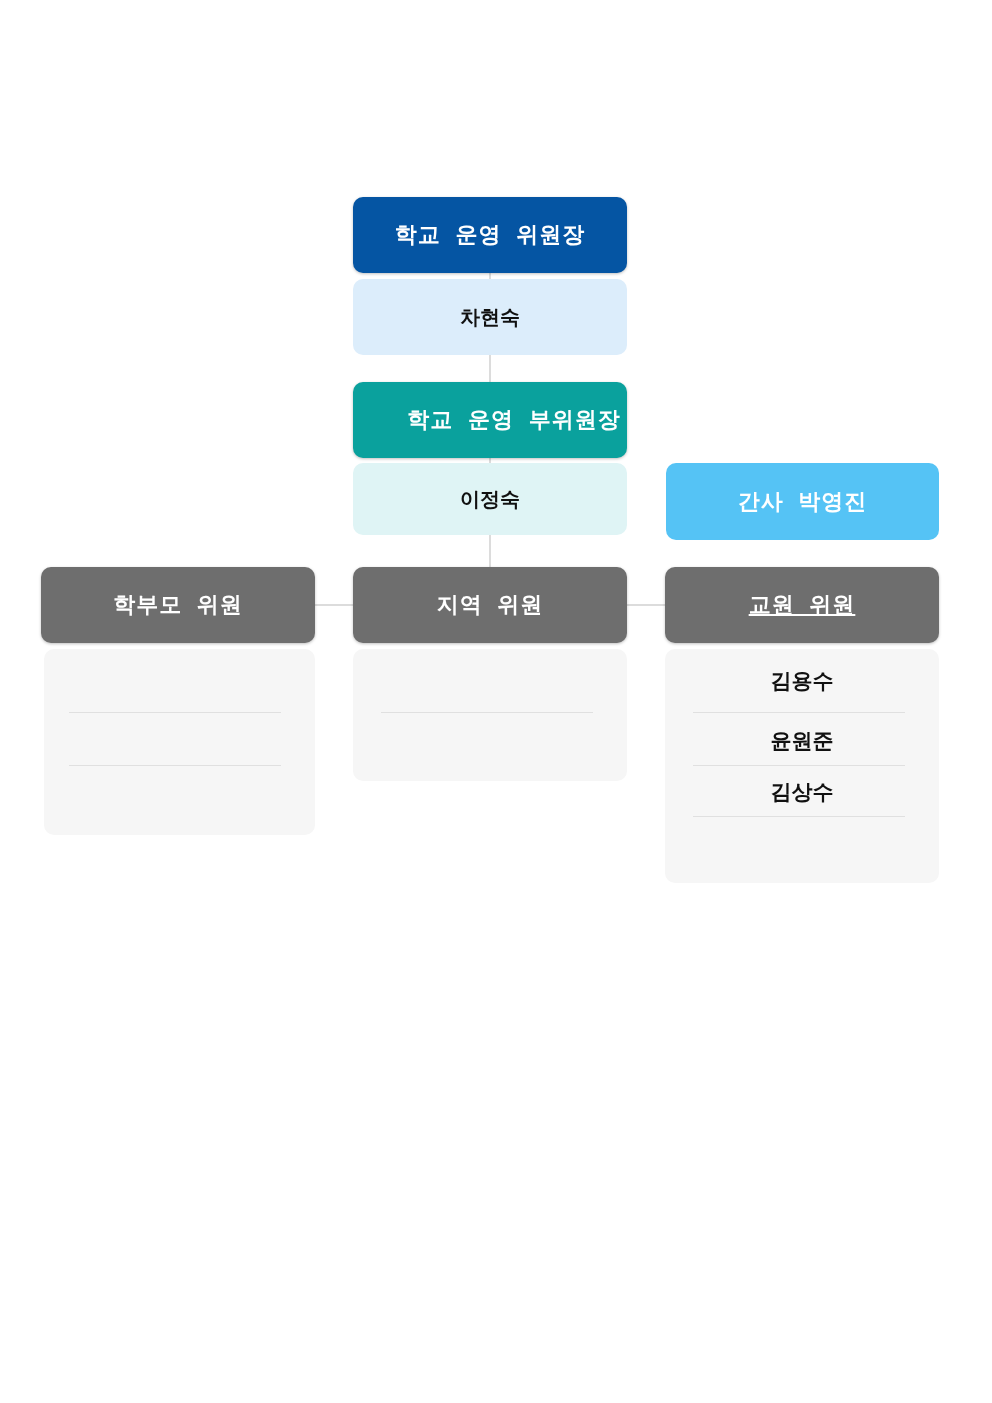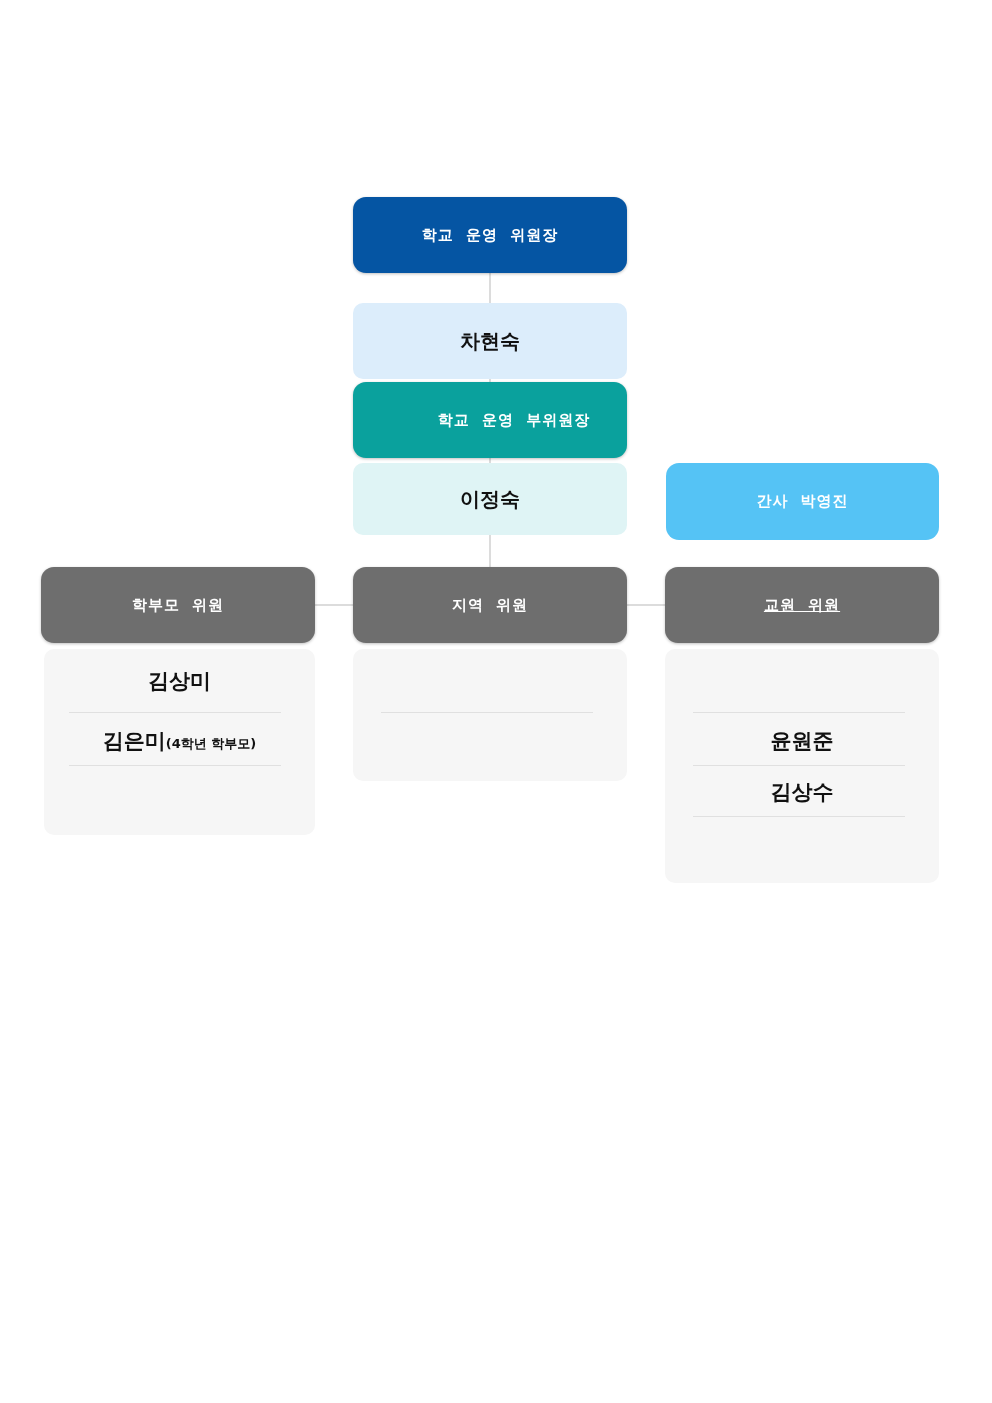--- a/index.html
+++ b/index.html
@@ -1,80 +1,77 @@
 <!DOCTYPE html>
 <html><head>
   <meta charset="utf-8">
   <style>
     html, body { margin:0; padding:0; background:#ffffff; }
     body { width:992px; height:1403px; position:relative; overflow:hidden;
            font-family:"DejaVu Sans","Liberation Sans",sans-serif; }
     .box { position:absolute; border-radius:10px; display:flex; align-items:center;
            justify-content:center; font-weight:bold; box-sizing:border-box; }
-    .hdr { color:#ffffff; font-size:15px; letter-spacing:1px; word-spacing:6px;
-           box-shadow:0 1px 3px rgba(0,0,0,0.25);border-radius:13px; }
+    .hdr { color:#ffffff; font-size:22px; letter-spacing:1px; word-spacing:6px;
+           box-shadow:0 1px 3px rgba(0,0,0,0.25); }
     .name { color:#111111; font-size:20px; }
     .line { position:absolute; background:#dcdcdc; }
     .panel { position:absolute; background:#f6f6f6; border-radius:10px; box-sizing:border-box; }
     .member { position:absolute; left:0; right:0; text-align:center; font-weight:bold;
               font-size:21px; color:#111111; }
     .member .note { font-size:13px; font-weight:bold; }
     .sep { position:absolute; height:1px; background:#e0e0e0; }
   </style>
 </head>
 <body>
 
 <div class="line" style="left:489px;top:273px;width:2px;height:110px;"></div>
 <div class="line" style="left:489px;top:458px;width:2px;height:110px;"></div>
 <div class="line" style="left:315px;top:604px;width:38px;height:2px;"></div>
 <div class="line" style="left:627px;top:604px;width:38px;height:2px;"></div>
 
 <div class="box hdr" style="left:353px;top:197px;width:274px;height:76px;background:#0555a3;">
   <span>학교 운영 위원장</span>
 </div>
-<div class="box name" style="left:353px;top:279px;width:274px;height:76px;background:#dcedfb;margin-top:24px;">
+<div class="box name" style="left:353px;top:279px;width:274px;height:76px;background:#dcedfb;">
   <span>차현숙</span>
 </div>
 
 <div class="box hdr" style="left:353px;top:382px;width:274px;height:76px;background:#0aa19d;padding-left:48px;">
   <span>학교 운영 부위원장</span>
 </div>
 <div class="box name" style="left:353px;top:463px;width:274px;height:72px;background:#dff4f5;">
   <span>이정숙</span>
 </div>
 
 <div class="box hdr" style="left:666px;top:463px;width:273px;height:77px;background:#55c3f5;box-shadow:none;">
   <span>간사 박영진</span>
 </div>
 
 <div class="box hdr" style="left:41px;top:567px;width:274px;height:76px;background:#6e6e6e;">
   <span>학부모 위원</span>
 </div>
 <div class="panel" style="left:44px;top:649px;width:271px;height:186px;">
-  <div class="member" style="top:18px;">
-    <span>김상미</span>
-  </div>
   <div class="sep" style="left:25px;right:34px;top:63px;"></div>
-  <div class="member" style="top:78px;">
-    <span>김은미</span><span class="note">(4학년 학부모)</span>
-  </div>
   <div class="sep" style="left:25px;right:34px;top:116px;"></div>
 </div>
 
 <div class="box hdr" style="left:353px;top:567px;width:274px;height:76px;background:#6e6e6e;">
   <span>지역 위원</span>
 </div>
 <div class="panel" style="left:353px;top:649px;width:274px;height:132px;">
   <div class="sep" style="left:28px;right:34px;top:63px;"></div>
 </div>
 
 <div class="box hdr" style="left:665px;top:567px;width:274px;height:76px;background:#6e6e6e;text-decoration:underline;">
   <span>교원 위원</span>
 </div>
 <div class="panel" style="left:665px;top:649px;width:274px;height:234px;">
+  <div class="member" style="top:18px;">
+    <span>김용수</span>
+  </div>
   <div class="sep" style="left:28px;right:34px;top:63px;"></div>
   <div class="member" style="top:78px;">
     <span>윤원준</span>
   </div>
   <div class="sep" style="left:28px;right:34px;top:116px;"></div>
   <div class="member" style="top:129px;">
     <span>김상수</span>
   </div>
   <div class="sep" style="left:28px;right:34px;top:167px;"></div>
 </div>

